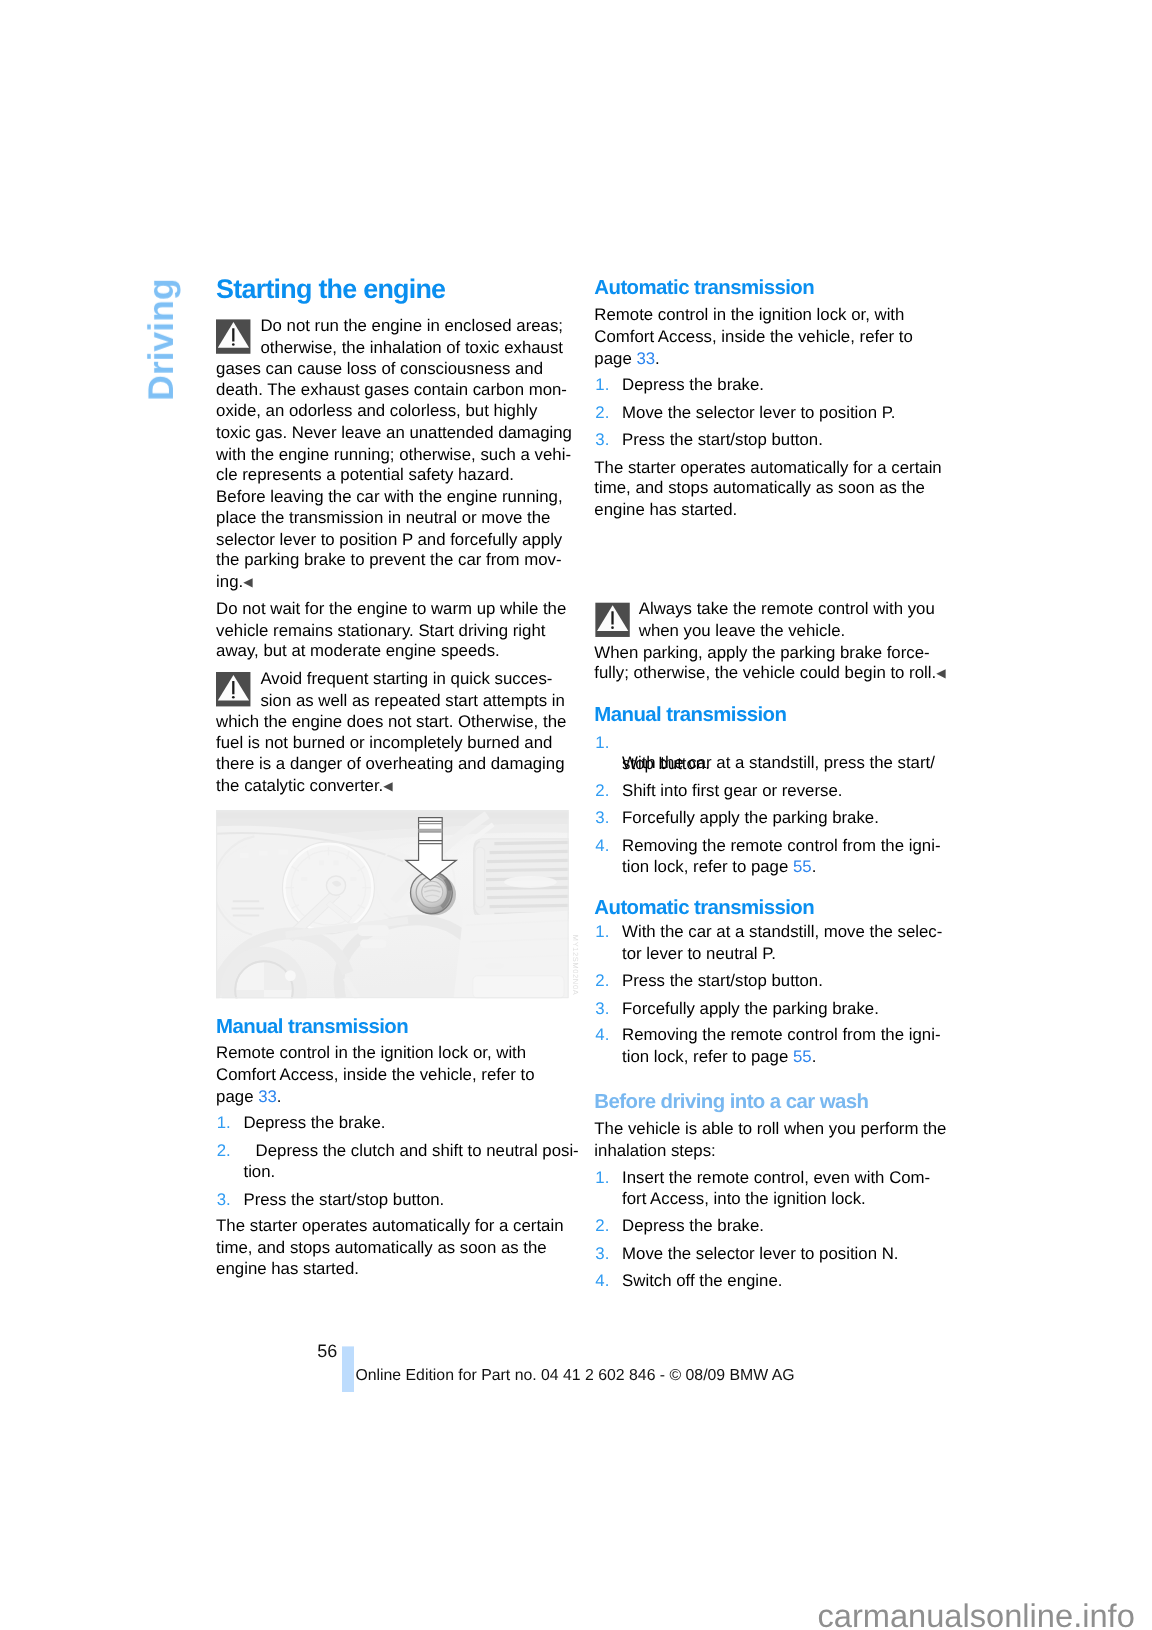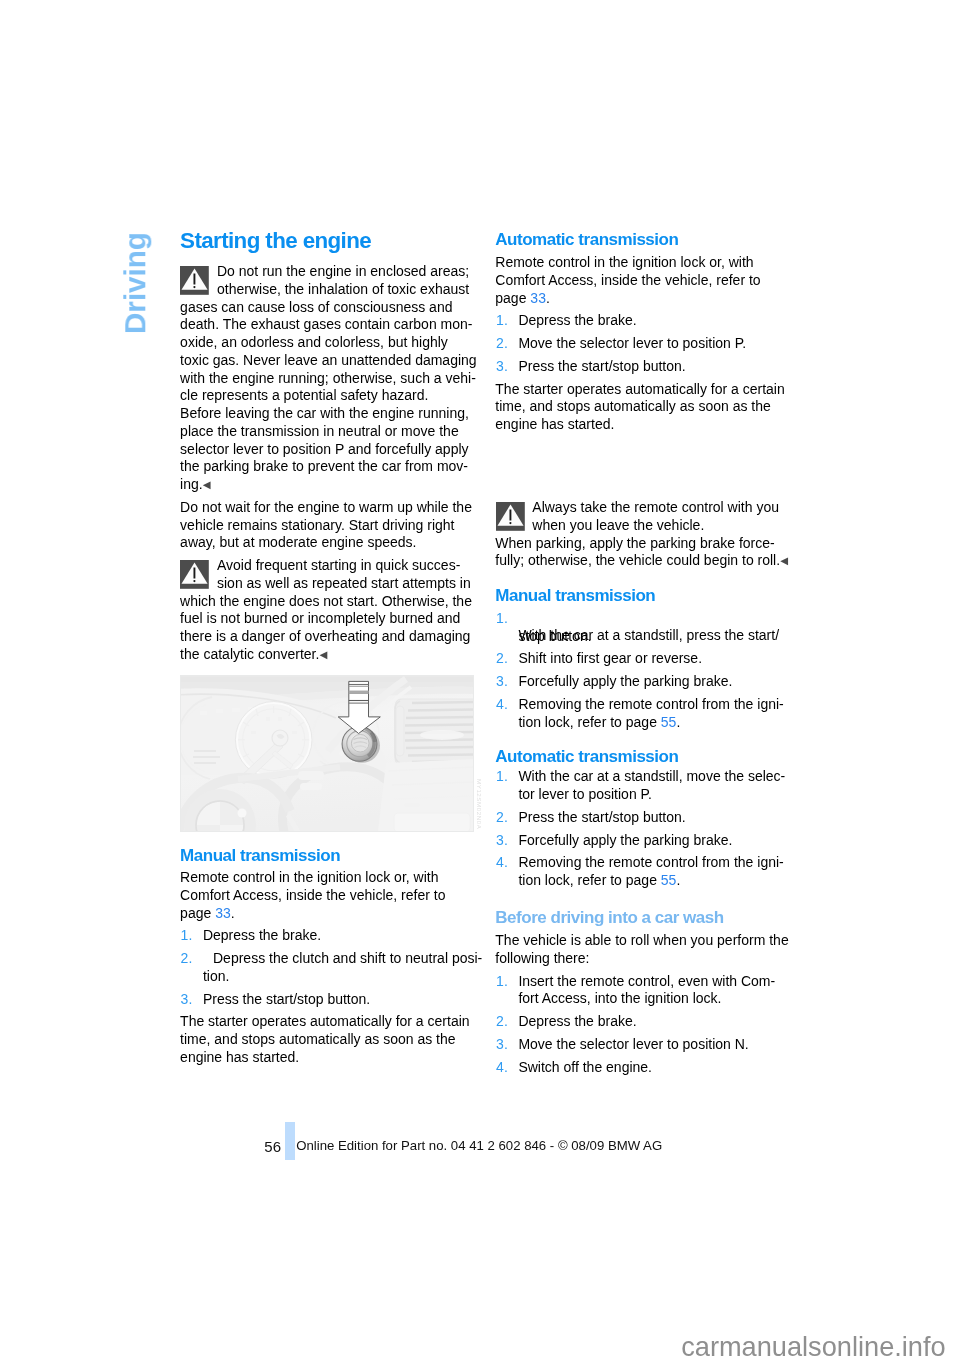--- a/index.html
+++ b/index.html
@@ -27,21 +27,21 @@
   .endm{font-size:10.2px;position:relative;top:-1.2px;color:#4a4a4a;letter-spacing:-0.1px;}
   .wicon{position:absolute;display:block;}
 
   .figure{position:absolute;left:180px;top:675px;width:294px;height:157px;
           overflow:hidden;}
   .figsvg{display:block;}
   .figcap{position:absolute;left:475.5px;top:779px;font-size:6.2px;line-height:6.4px;
      color:#dfdfdf;writing-mode:vertical-rl;letter-spacing:0.55px;white-space:nowrap;
      font-family:"Liberation Sans",sans-serif;}
 
-  .folio{position:absolute;left:264.3px;top:1118.5px;font-size:15px;line-height:15px;color:#111;margin-top:20px;}
+  .folio{position:absolute;left:264.3px;top:1118.5px;font-size:15px;line-height:15px;color:#111;}
   .foot-bar{position:absolute;left:285.2px;top:1122px;width:9.7px;height:37.6px;background:#bddcfd;}
   .foot-text{position:absolute;left:296.2px;top:1139.3px;font-size:13.2px;line-height:13.2px;
      color:#111;white-space:nowrap;}
   .watermark{position:absolute;left:681.2px;top:1333px;font-size:27.2px;line-height:27.2px;
      color:#8f8f8f;white-space:nowrap;}
 </style>
 </head>
 <body>
 
 <div class="page">
@@ -127,31 +127,31 @@
   <div class="mk" style="left:496.1px;top:651.42px">2.</div>
   <div class="ln" style="left:518.4px;top:651.42px">Shift into first gear or reverse.</div>
   <div class="mk" style="left:496.1px;top:674.15px">3.</div>
   <div class="ln" style="left:518.4px;top:674.15px">Forcefully apply the parking brake.</div>
   <div class="mk" style="left:496.1px;top:696.88px">4.</div>
   <div class="ln" style="left:518.4px;top:696.88px">Removing the remote control from the igni-</div>
   <div class="ln" style="left:518.4px;top:714.63px"><span>tion lock, refer to page </span><span class="lnk">55</span><span>.</span></div>
   <div class="h2" style="left:495.3px;top:747.86px">Automatic transmission</div>
   <div class="mk" style="left:496.1px;top:769.35px">1.</div>
   <div class="ln" style="left:518.4px;top:769.35px">With the car at a standstill, move the selec-</div>
-  <div class="ln" style="left:518.4px;top:787.09px">tor lever to position P.</div>
+  <div class="ln" style="left:518.4px;top:787.09px">tor lever to neutral P.</div>
   <div class="mk" style="left:496.1px;top:809.82px">2.</div>
   <div class="ln" style="left:518.4px;top:809.82px">Press the start/stop button.</div>
   <div class="mk" style="left:496.1px;top:832.55px">3.</div>
   <div class="ln" style="left:518.4px;top:832.55px">Forcefully apply the parking brake.</div>
   <div class="mk" style="left:496.1px;top:855.28px">4.</div>
   <div class="ln" style="left:518.4px;top:855.28px">Removing the remote control from the igni-</div>
   <div class="ln" style="left:518.4px;top:873.03px"><span>tion lock, refer to page </span><span class="lnk">55</span><span>.</span></div>
   <div class="h2 pale" style="left:495.3px;top:909.41px">Before driving into a car wash</div>
   <div class="ln" style="left:495.3px;top:933.25px">The vehicle is able to roll when you perform the</div>
-  <div class="ln" style="left:495.3px;top:950.99px">following there:</div>
+  <div class="ln" style="left:495.3px;top:950.99px">inhalation steps:</div>
   <div class="mk" style="left:496.1px;top:973.72px">1.</div>
   <div class="ln" style="left:518.4px;top:973.72px">Insert the remote control, even with Com-</div>
   <div class="ln" style="left:518.4px;top:991.47px">fort Access, into the ignition lock.</div>
   <div class="mk" style="left:496.1px;top:1014.20px">2.</div>
   <div class="ln" style="left:518.4px;top:1014.20px">Depress the brake.</div>
   <div class="mk" style="left:496.1px;top:1036.93px">3.</div>
   <div class="ln" style="left:518.4px;top:1036.93px">Move the selector lever to position N.</div>
   <div class="mk" style="left:496.1px;top:1059.66px">4.</div>
   <div class="ln" style="left:518.4px;top:1059.66px">Switch off the engine.</div>
 

